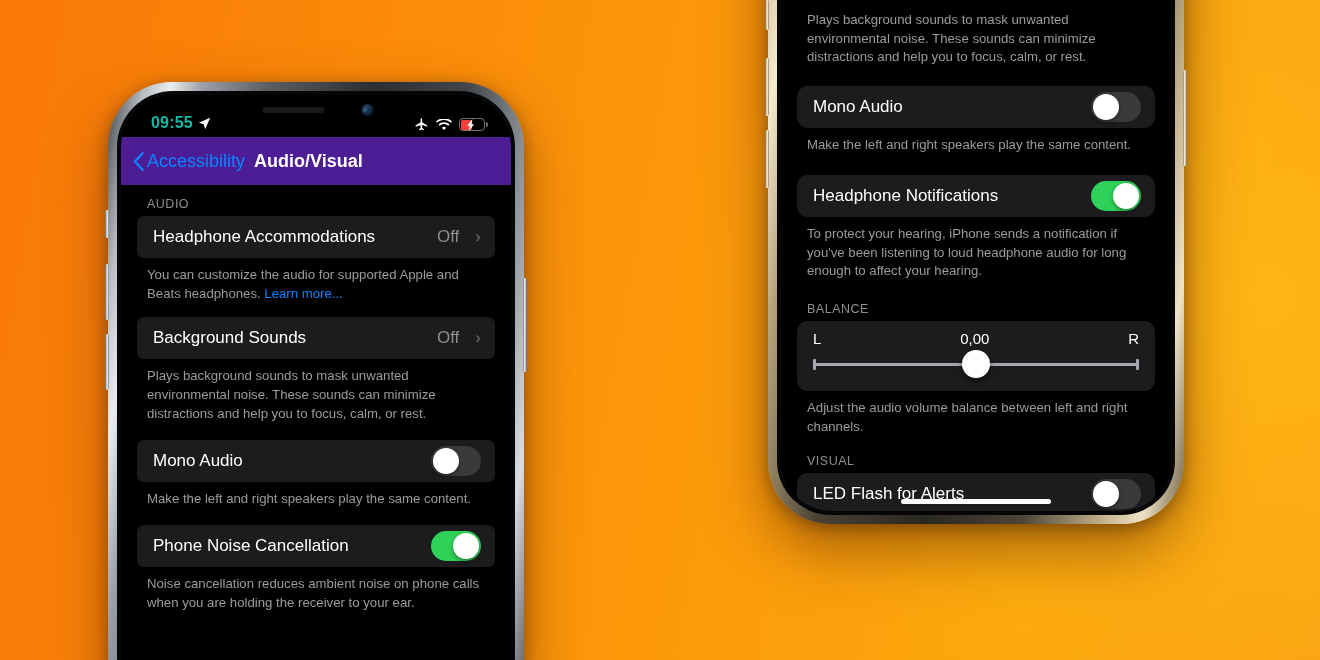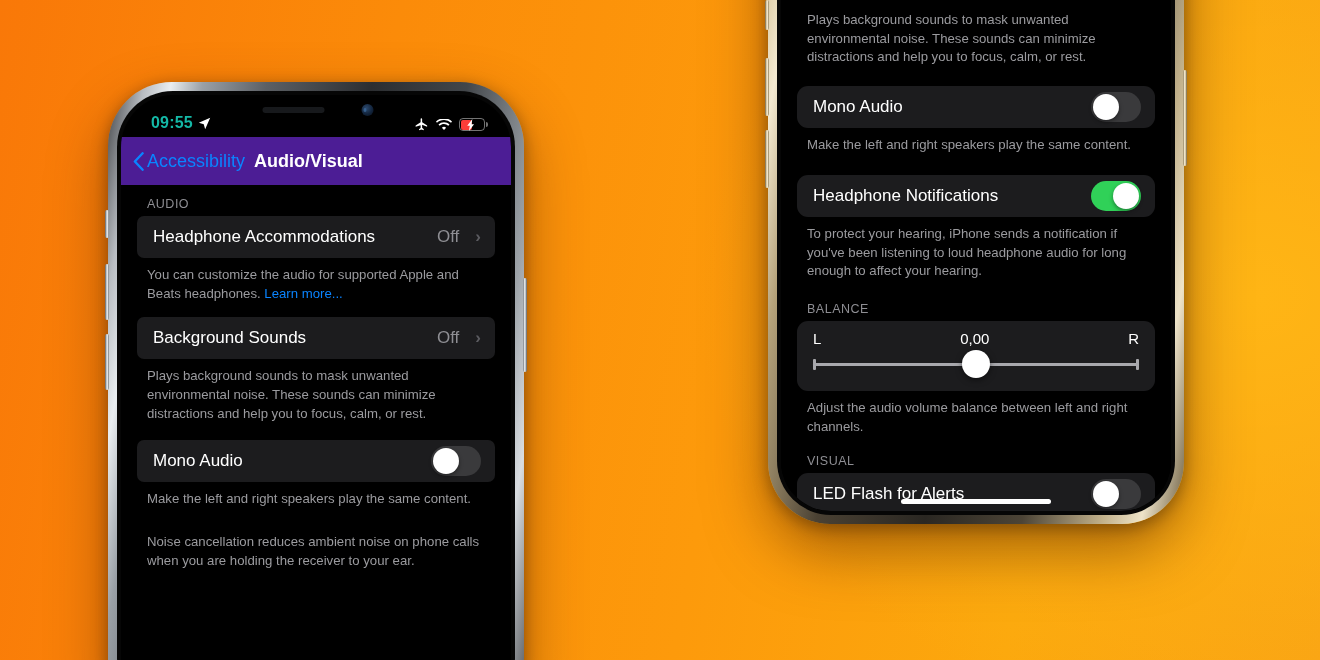--- a/index.html
+++ b/index.html
@@ -235,20 +235,26 @@
         <div style="height:16px"></div>
         <div class="cell">
           <span class="cell-title">Mono Audio</span>
           <span class="toggle off">
               <span class="knob"></span>
             </span>
         </div>
         <div class="footnote">Make the left and right speakers play the same content.</div>
 
         <div style="height:17px"></div>
+        <div class="cell">
+          <span class="cell-title">Phone Noise Cancellation</span>
+          <span class="toggle on">
+              <span class="knob"></span>
+            </span>
+        </div>
         <div class="footnote">Noise cancellation reduces ambient noise on phone calls when you are holding the receiver to your ear.</div>
       </div>
 
     </div>
   </div>
 </div>
 
 <div class="phone" id="phone-right">
   <div class="frame frame-right"></div>
 

